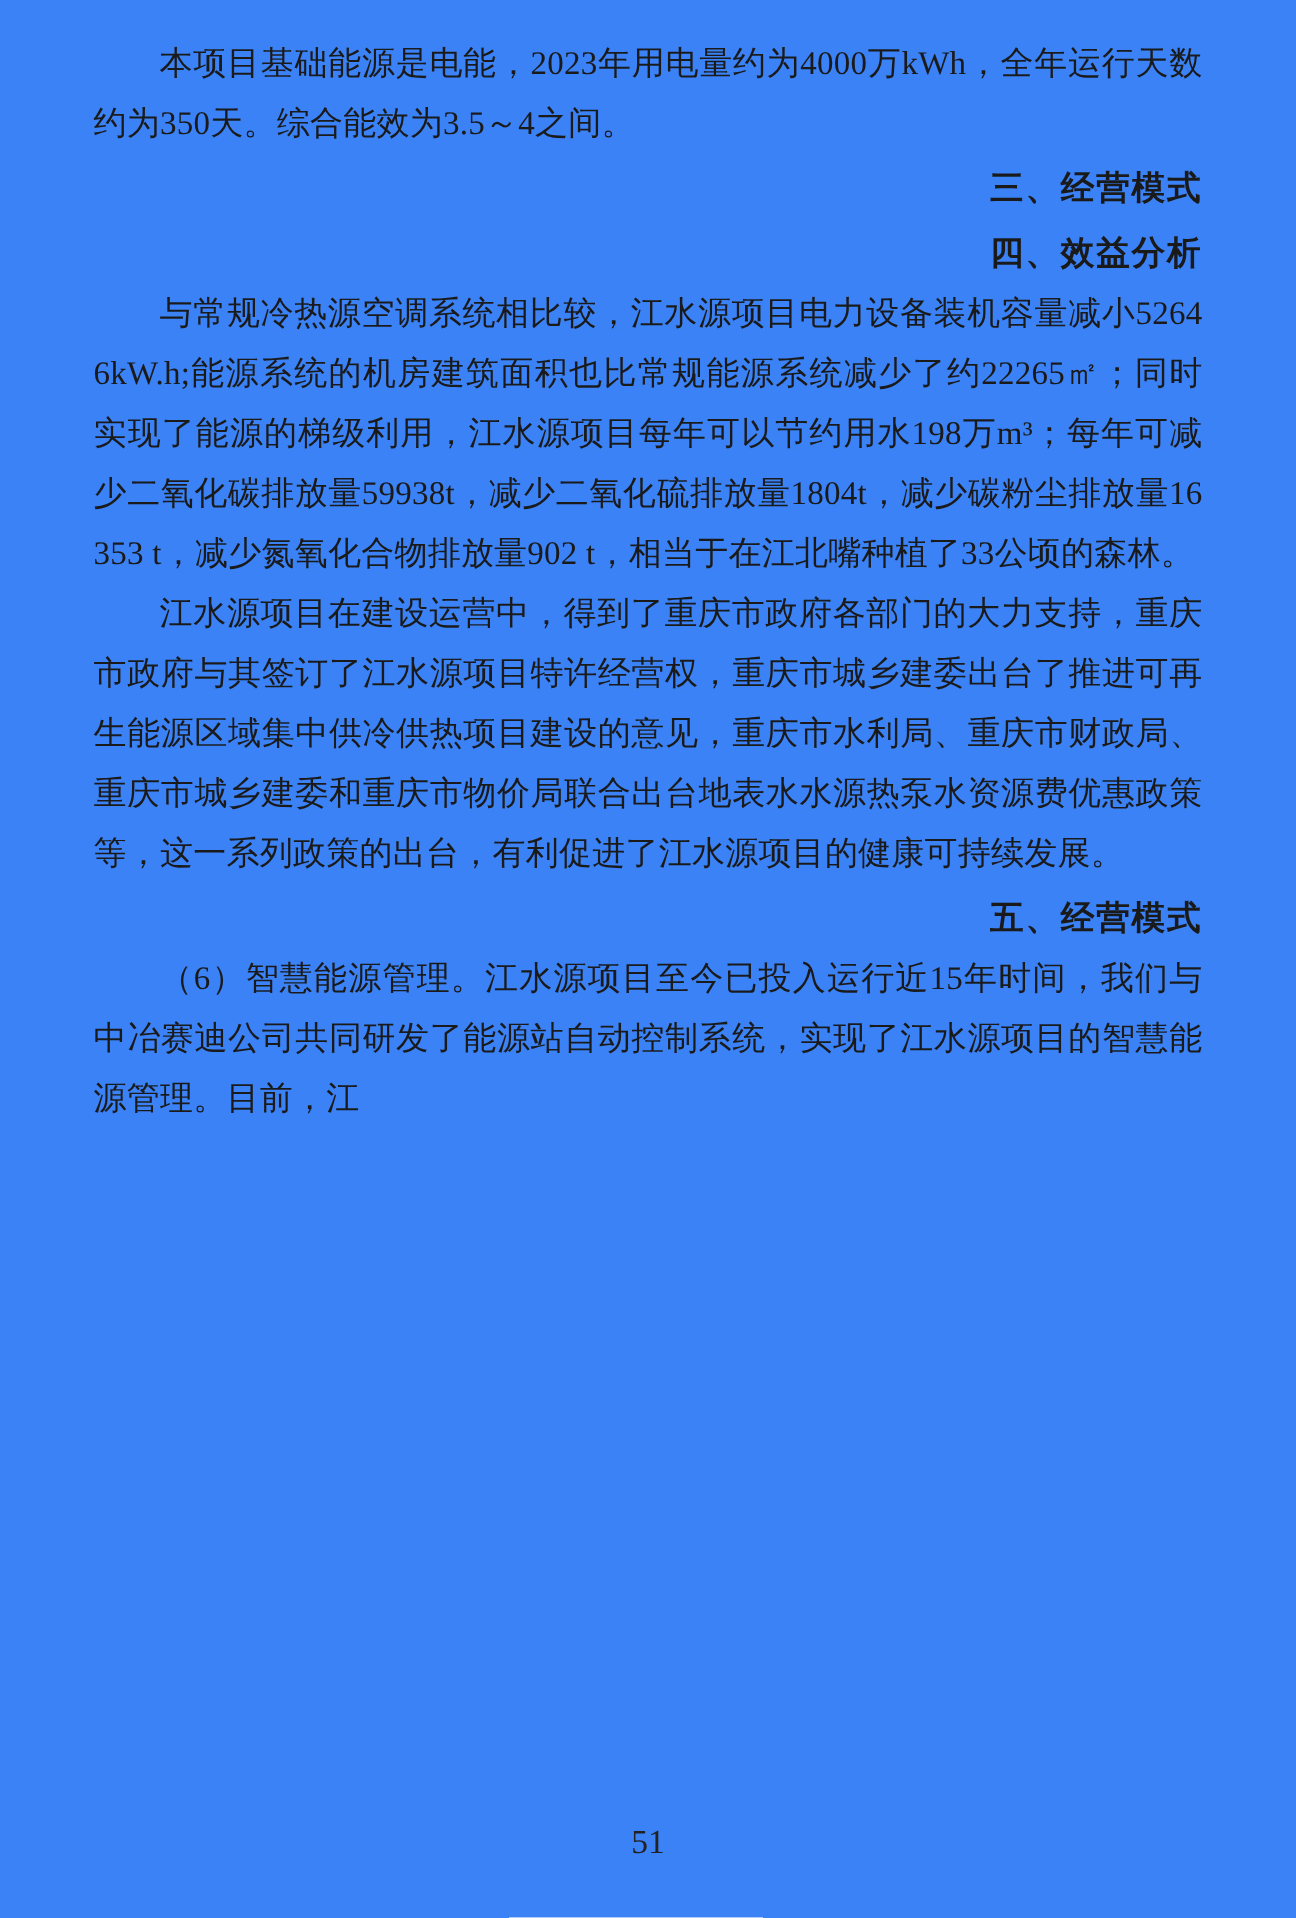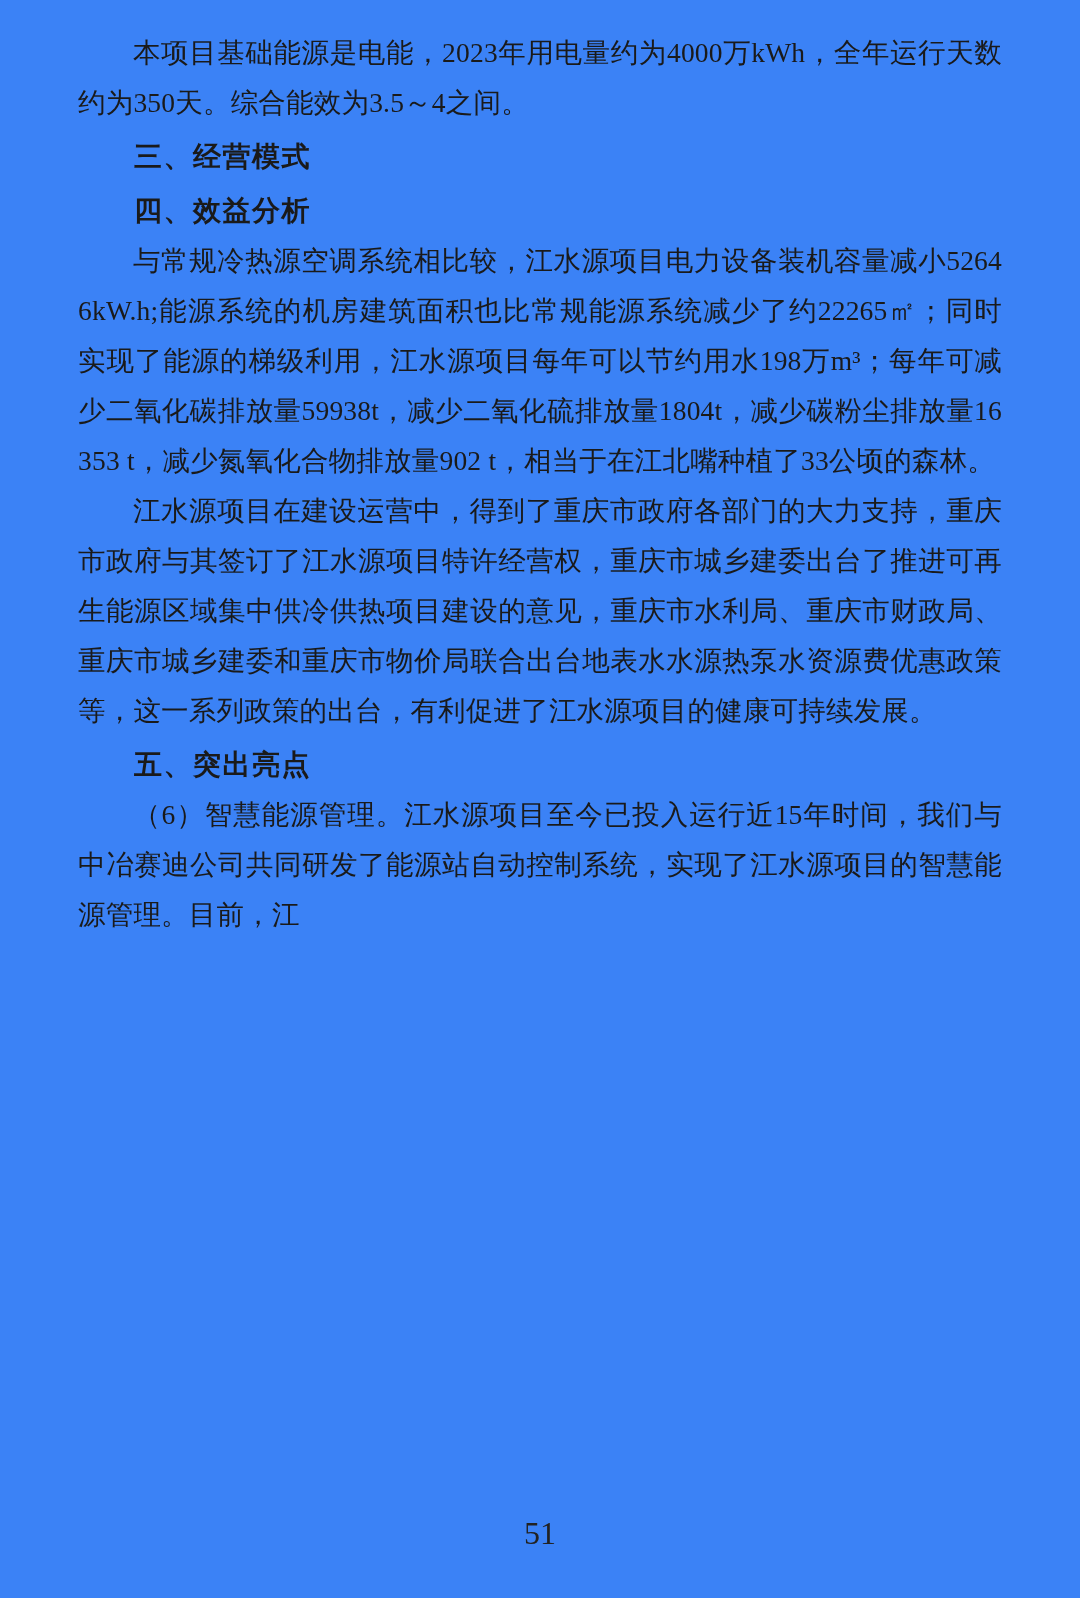--- a/index.html
+++ b/index.html
@@ -32,48 +32,49 @@
     word-break: break-all;
   }
   .heading {
     font-size: 28px;
     line-height: 50px;
     font-weight: bold;
     text-indent: 2em;
     margin: 4px 0 0 0;
     letter-spacing: 1.5px;
     font-family: Liberation Sans, sans-serif;
+    text-align: right;
   }
   .page-number {
     position: absolute;
     bottom: 46px;
     left: 0;
     width: 1080px;
     text-align: center;
-    font-size: 32px;
+    font-size: 28px;
     color: #222;
     font-family: "Liberation Serif", "DejaVu Serif", serif;
   }
 </style>
 </head>
 <body>
 
 <div class="page">
 
   <p class="para">本项目基础能源是电能，2023年用电量约为4000万kWh，全年运行天数约为350天。综合能效为3.5～4之间。</p>
 
   <h2 class="heading">三、经营模式</h2>
 
 
   <h2 class="heading">四、效益分析</h2>
 
   <p class="para">与常规冷热源空调系统相比较，江水源项目电力设备装机容量减小52646kW.h;能源系统的机房建筑面积也比常规能源系统减少了约22265㎡；同时实现了能源的梯级利用，江水源项目每年可以节约用水198万m³；每年可减少二氧化碳排放量59938t，减少二氧化硫排放量1804t，减少碳粉尘排放量16353 t，减少氮氧化合物排放量902 t，相当于在江北嘴种植了33公顷的森林。</p>
 
   <p class="para">江水源项目在建设运营中，得到了重庆市政府各部门的大力支持，重庆市政府与其签订了江水源项目特许经营权，重庆市城乡建委出台了推进可再生能源区域集中供冷供热项目建设的意见，重庆市水利局、重庆市财政局、重庆市城乡建委和重庆市物价局联合出台地表水水源热泵水资源费优惠政策等，这一系列政策的出台，有利促进了江水源项目的健康可持续发展。</p>
 
-  <h2 class="heading">五、突出亮点</h2>
+  <h2 class="heading">五、经营模式</h2>
 
 
   <p class="para">（6）智慧能源管理。江水源项目至今已投入运行近15年时间，我们与中冶赛迪公司共同研发了能源站自动控制系统，实现了江水源项目的智慧能源管理。目前，江</p>
 
   <div class="page-number">51</div>
 
 </div>
 
 </body></html>

